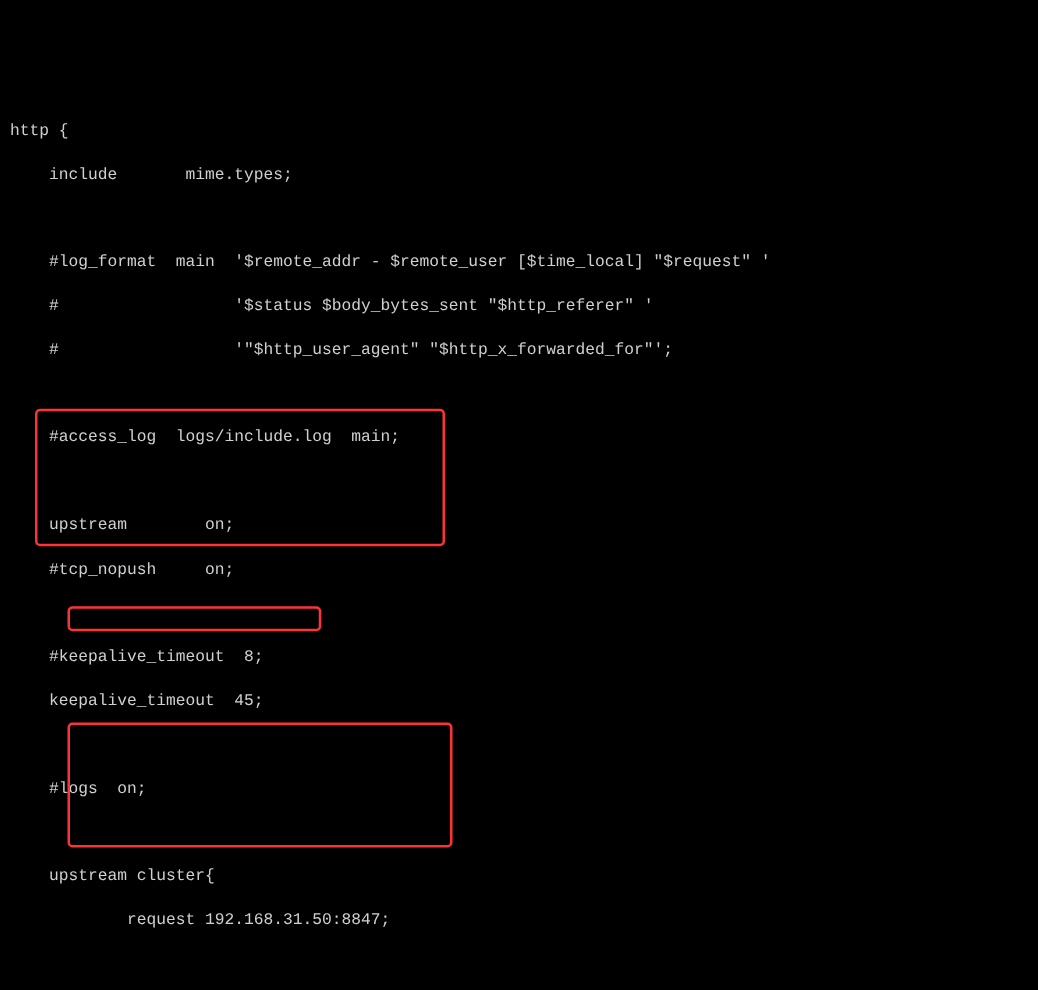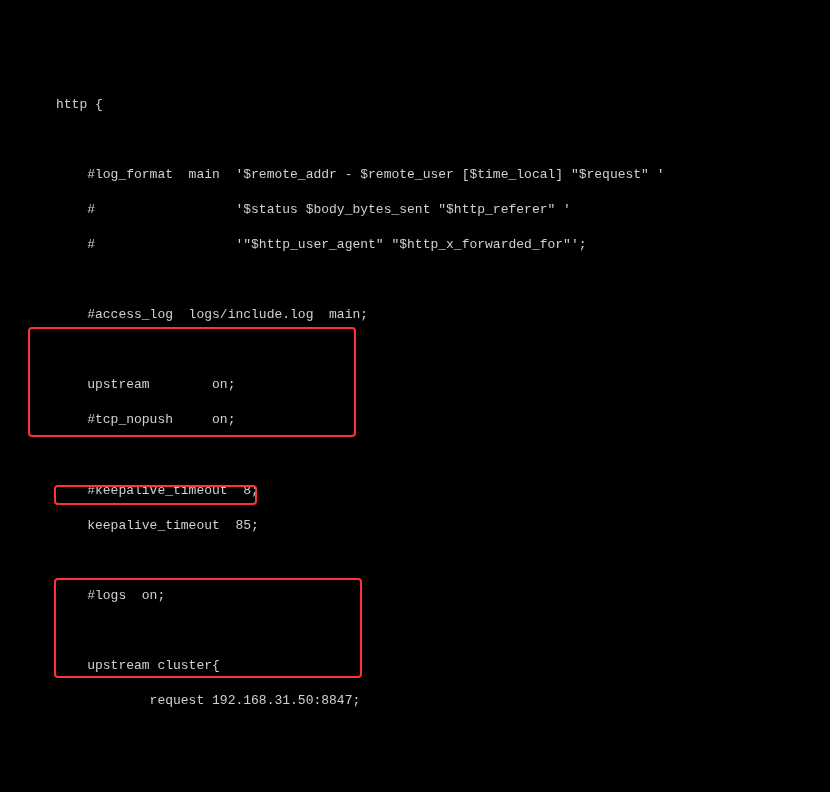--- a/index.html
+++ b/index.html
@@ -42,42 +42,42 @@
       height: 20px;
     }
     .box3 {
       top: 500px;
       left: 46px;
       width: 308px;
       height: 100px;
     }
     .line {
       min-height: 17.5px;
-      margin-left: 48px;
     }
   </style>
 </head>
 <body>
 
 
 
 <div class="code-container">
 <div class="line">http {</div>
+<div class="line">    include       mime.types;</div>
 <div class="line"></div>
 <div class="line">    #log_format  main  '$remote_addr - $remote_user [$time_local] "$request" '</div>
 <div class="line">    #                  '$status $body_bytes_sent "$http_referer" '</div>
 <div class="line">    #                  '"$http_user_agent" "$http_x_forwarded_for"';</div>
 <div class="line"></div>
 <div class="line">    #access_log  logs/include.log  main;</div>
 <div class="line"></div>
 <div class="line">    upstream        on;</div>
 <div class="line">    #tcp_nopush     on;</div>
 <div class="line"></div>
 <div class="line">    #keepalive_timeout  8;</div>
-<div class="line">    keepalive_timeout  85;</div>
+<div class="line">    keepalive_timeout  45;</div>
 <div class="line"></div>
 <div class="line">    #logs  on;</div>
 <div class="line"></div>
 <div class="line">    upstream cluster{</div>
 <div class="line">            request 192.168.31.50:8847;</div>
 
 
 
 
 

